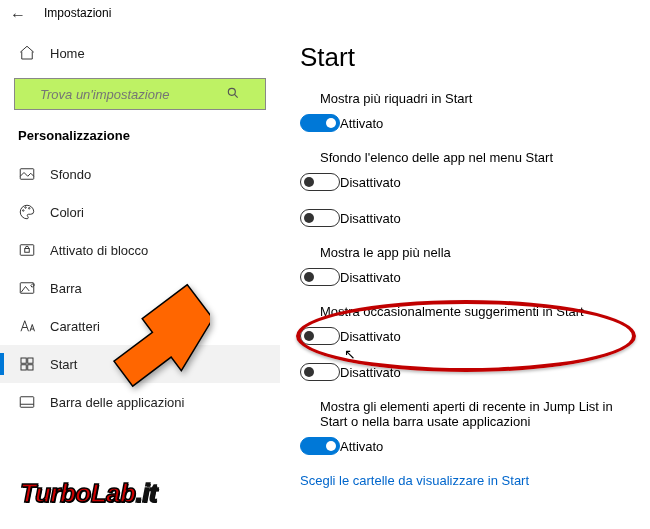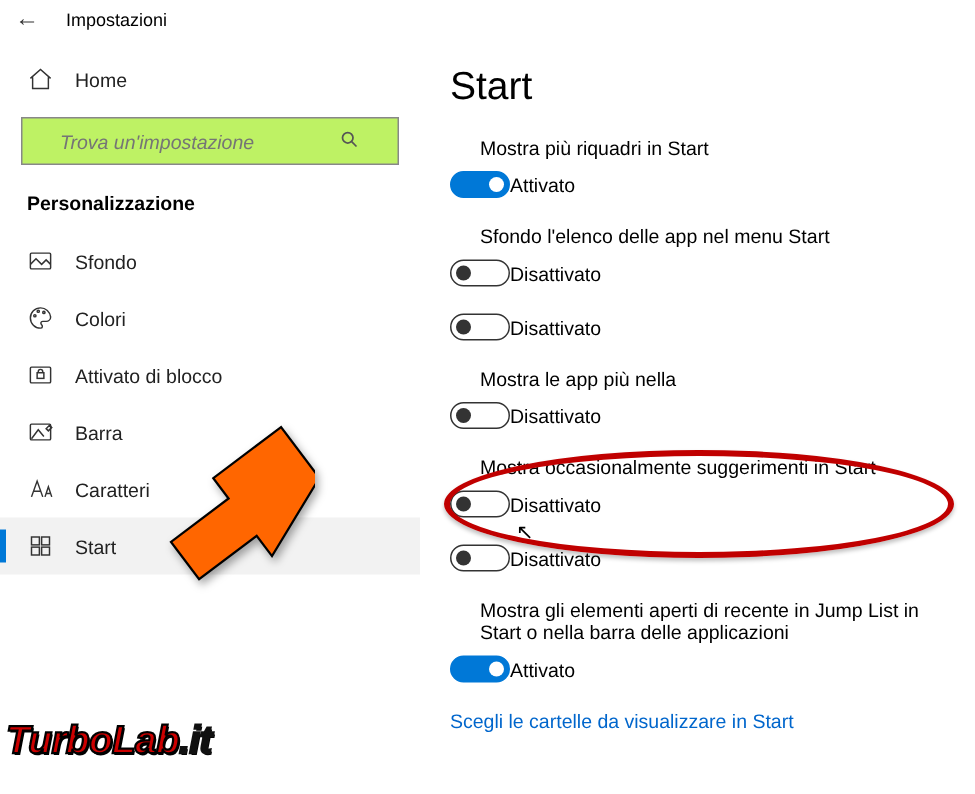--- a/index.html
+++ b/index.html
@@ -173,21 +173,21 @@
   }
   .arrow {
     position: absolute;
     left: 90px;
     top: 280px;
     pointer-events: none;
     filter: drop-shadow(2px 3px 3px rgba(0,0,0,0.35));
   }
   .logo {
     position: absolute;
-    left: 4px;
+    left: 20px;
     bottom: 20px;
     font-family: Arial, sans-serif;
     font-weight: 900;
     font-style: italic;
     font-size: 26px;
     color: #c00;
     -webkit-text-stroke: 1.5px #000;
     text-shadow: 1px 1px 0 #000;
     letter-spacing: -0.5px;
     pointer-events: none;
@@ -294,20 +294,29 @@
           <svg viewBox="0 0 24 24">
               <rect x="4" y="4" width="7" height="7"></rect>
               <rect x="13" y="4" width="7" height="7"></rect>
               <rect x="4" y="13" width="7" height="7"></rect>
               <rect x="13" y="13" width="7" height="7"></rect>
             </svg>
         </span>
         <span>Start</span>
       </div>
 
+      <div class="nav-item">
+        <span class="nav-icon">
+          <svg viewBox="0 0 24 24">
+              <rect x="3" y="5" width="18" height="14" rx="1"></rect>
+              <line x1="3" y1="15" x2="21" y2="15"></line>
+            </svg>
+        </span>
+        <span>Barra delle applicazioni</span>
+      </div>
 
     </div>
 
     <div class="content">
       <h1>Start</h1>
 
       <div class="setting">
         <div class="setting-label">Mostra più riquadri in Start</div>
         <div class="toggle-row">
           <div class="toggle on"></div>
@@ -347,21 +356,21 @@
       </div>
 
       <div class="setting">
         <div class="toggle-row">
           <div class="toggle off"></div>
           <span class="toggle-state">Disattivato</span>
         </div>
       </div>
 
       <div class="setting">
-        <div class="setting-label">Mostra gli elementi aperti di recente in Jump List in Start o nella barra delle applicazioni</div>
+        <div class="setting-label">Mostra gli elementi aperti di recente in Jump List in Start o nella barra usate applicazioni</div>
         <div class="toggle-row">
           <div class="toggle on"></div>
           <span class="toggle-state">Attivato</span>
         </div>
       </div>
 
       <div class="link">Scegli le cartelle da visualizzare in Start</div>
     </div>
   </div>
 </div>

